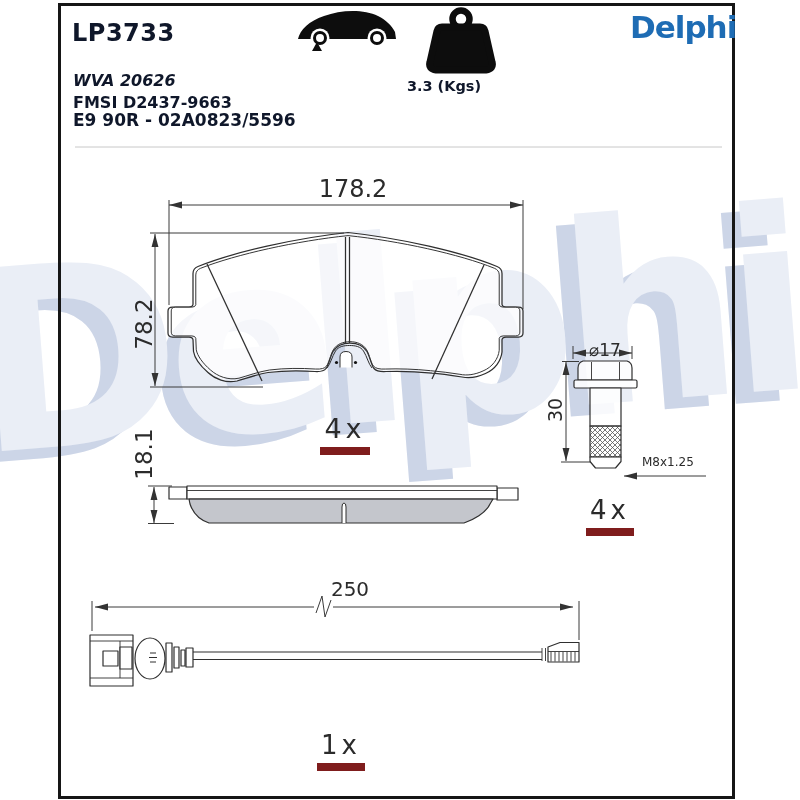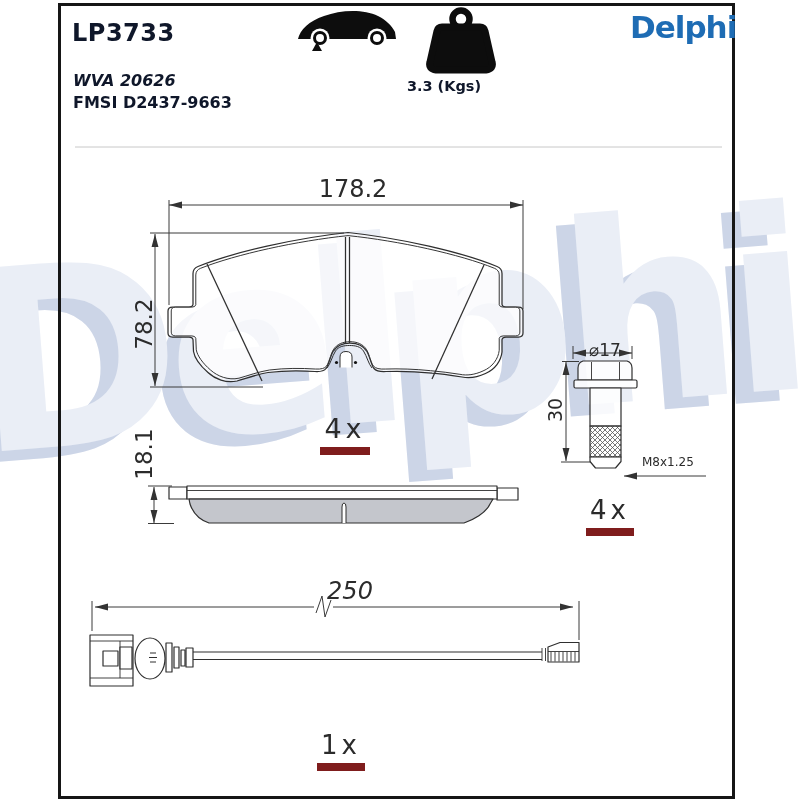--- a/index.html
+++ b/index.html
@@ -23,21 +23,21 @@
   #approval{left:73px;top:110px;font-size:17px;}
   #brand-logo{left:630px;top:9px;font-size:31px;color:#1e6cb4;letter-spacing:-1px;}
   #weight-label{left:402px;top:78px;width:84px;text-align:center;font-size:14.5px;}
   .icon{position:absolute;}
   
   .dim{position:absolute;color:#2b2b2b;font-weight:400;text-align:center;line-height:1.05;}
   .rot{transform:rotate(-90deg);transform-origin:center center;}
   #dim-178{left:298px;top:177px;width:110px;font-size:24px;}
   #dim-78{left:94px;top:312px;width:100px;font-size:23px;}
   #dim-18{left:94px;top:442px;width:100px;font-size:23px;}
-  #dim-250{left:310px;top:579px;width:80px;font-size:24px;font-style:italic;}
+  #dim-250{left:310px;top:579px;width:80px;font-size:20px;}
   #dim-17{left:574px;top:342px;width:62px;font-size:17px;}
   #dim-30{left:516px;top:400px;width:80px;font-size:19px;}
   #thread-label{left:642px;top:456px;font-size:12px;}
   .qty{letter-spacing:4px;padding:0 4px 3px 4px;border-bottom:8px solid #7f1d1d;text-align:right;}
   #qty-pad{left:314px;top:415px;width:62px;font-size:27px;}
   #qty-bolt{left:583px;top:497px;width:54px;font-size:26px;}
   #qty-sensor{left:315px;top:696px;width:52px;font-size:26px;margin-top:36px;}
 </style>
 </head>
 <body>
@@ -177,20 +177,21 @@
       <line x1="579" y1="601" x2="579" y2="640"></line>
       <line x1="95" y1="607" x2="573" y2="607" marker-start="url(#arr)" marker-end="url(#arr)"></line>
       <rect x="314" y="594" width="19" height="25" fill="#ffffff" stroke="none"></rect>
       <polyline points="316,613 322,596 325,617 331,600" fill="none"></polyline>
     </g>
   </svg>
 
   <div class="hdr" id="part-number">LP3733</div>
   <div class="hdr" id="fmsi">FMSI D2437-9663</div>
   <div class="hdr" id="wva">WVA 20626</div>
+  <div class="hdr" id="approval">E9 90R - 02A0823/5596</div>
 
   <svg class="icon" style="left:296px;top:6px" width="102" height="50" viewBox="0 0 102 50">
     <path d="M2,33 C4,24 13,15 28,10 C45,3.5 68,3 82,10 C90,14 96,20 99,26 L100,33 Z" fill="#0d0d0d"></path>
     <circle cx="24" cy="32" r="9.5" fill="#ffffff"></circle>
     <circle cx="24" cy="32" r="5.5" fill="#ffffff" stroke="#0d0d0d" stroke-width="3"></circle>
     <circle cx="81" cy="32" r="9.5" fill="#ffffff"></circle>
     <circle cx="81" cy="32" r="5.5" fill="#ffffff" stroke="#0d0d0d" stroke-width="3"></circle>
     <polygon points="21,36 16,45 26,45" fill="#0d0d0d"></polygon>
   </svg>
 

